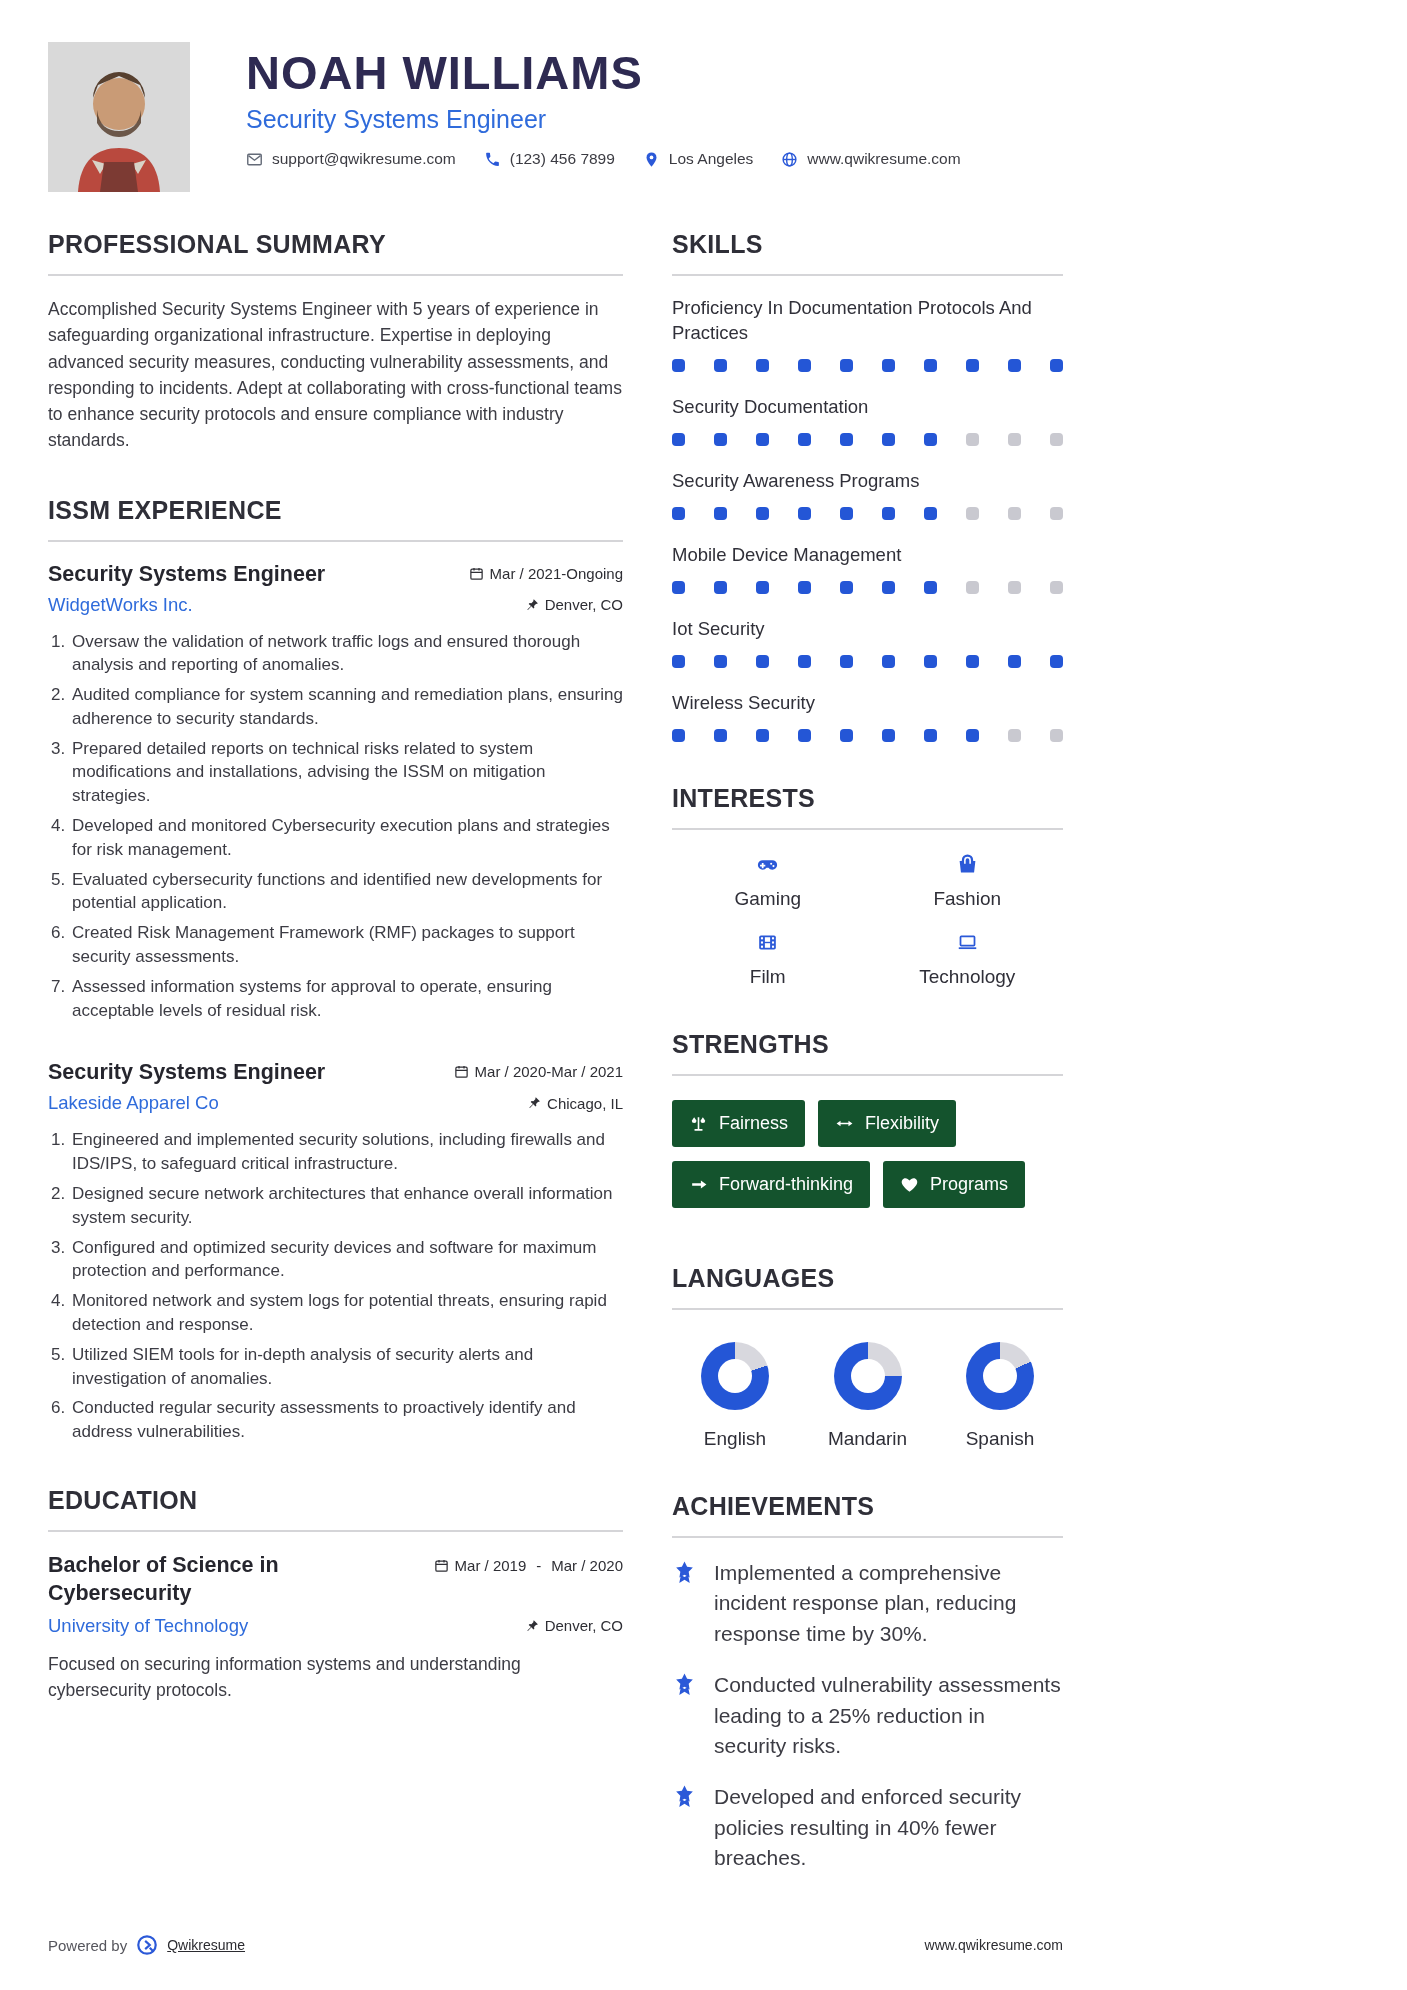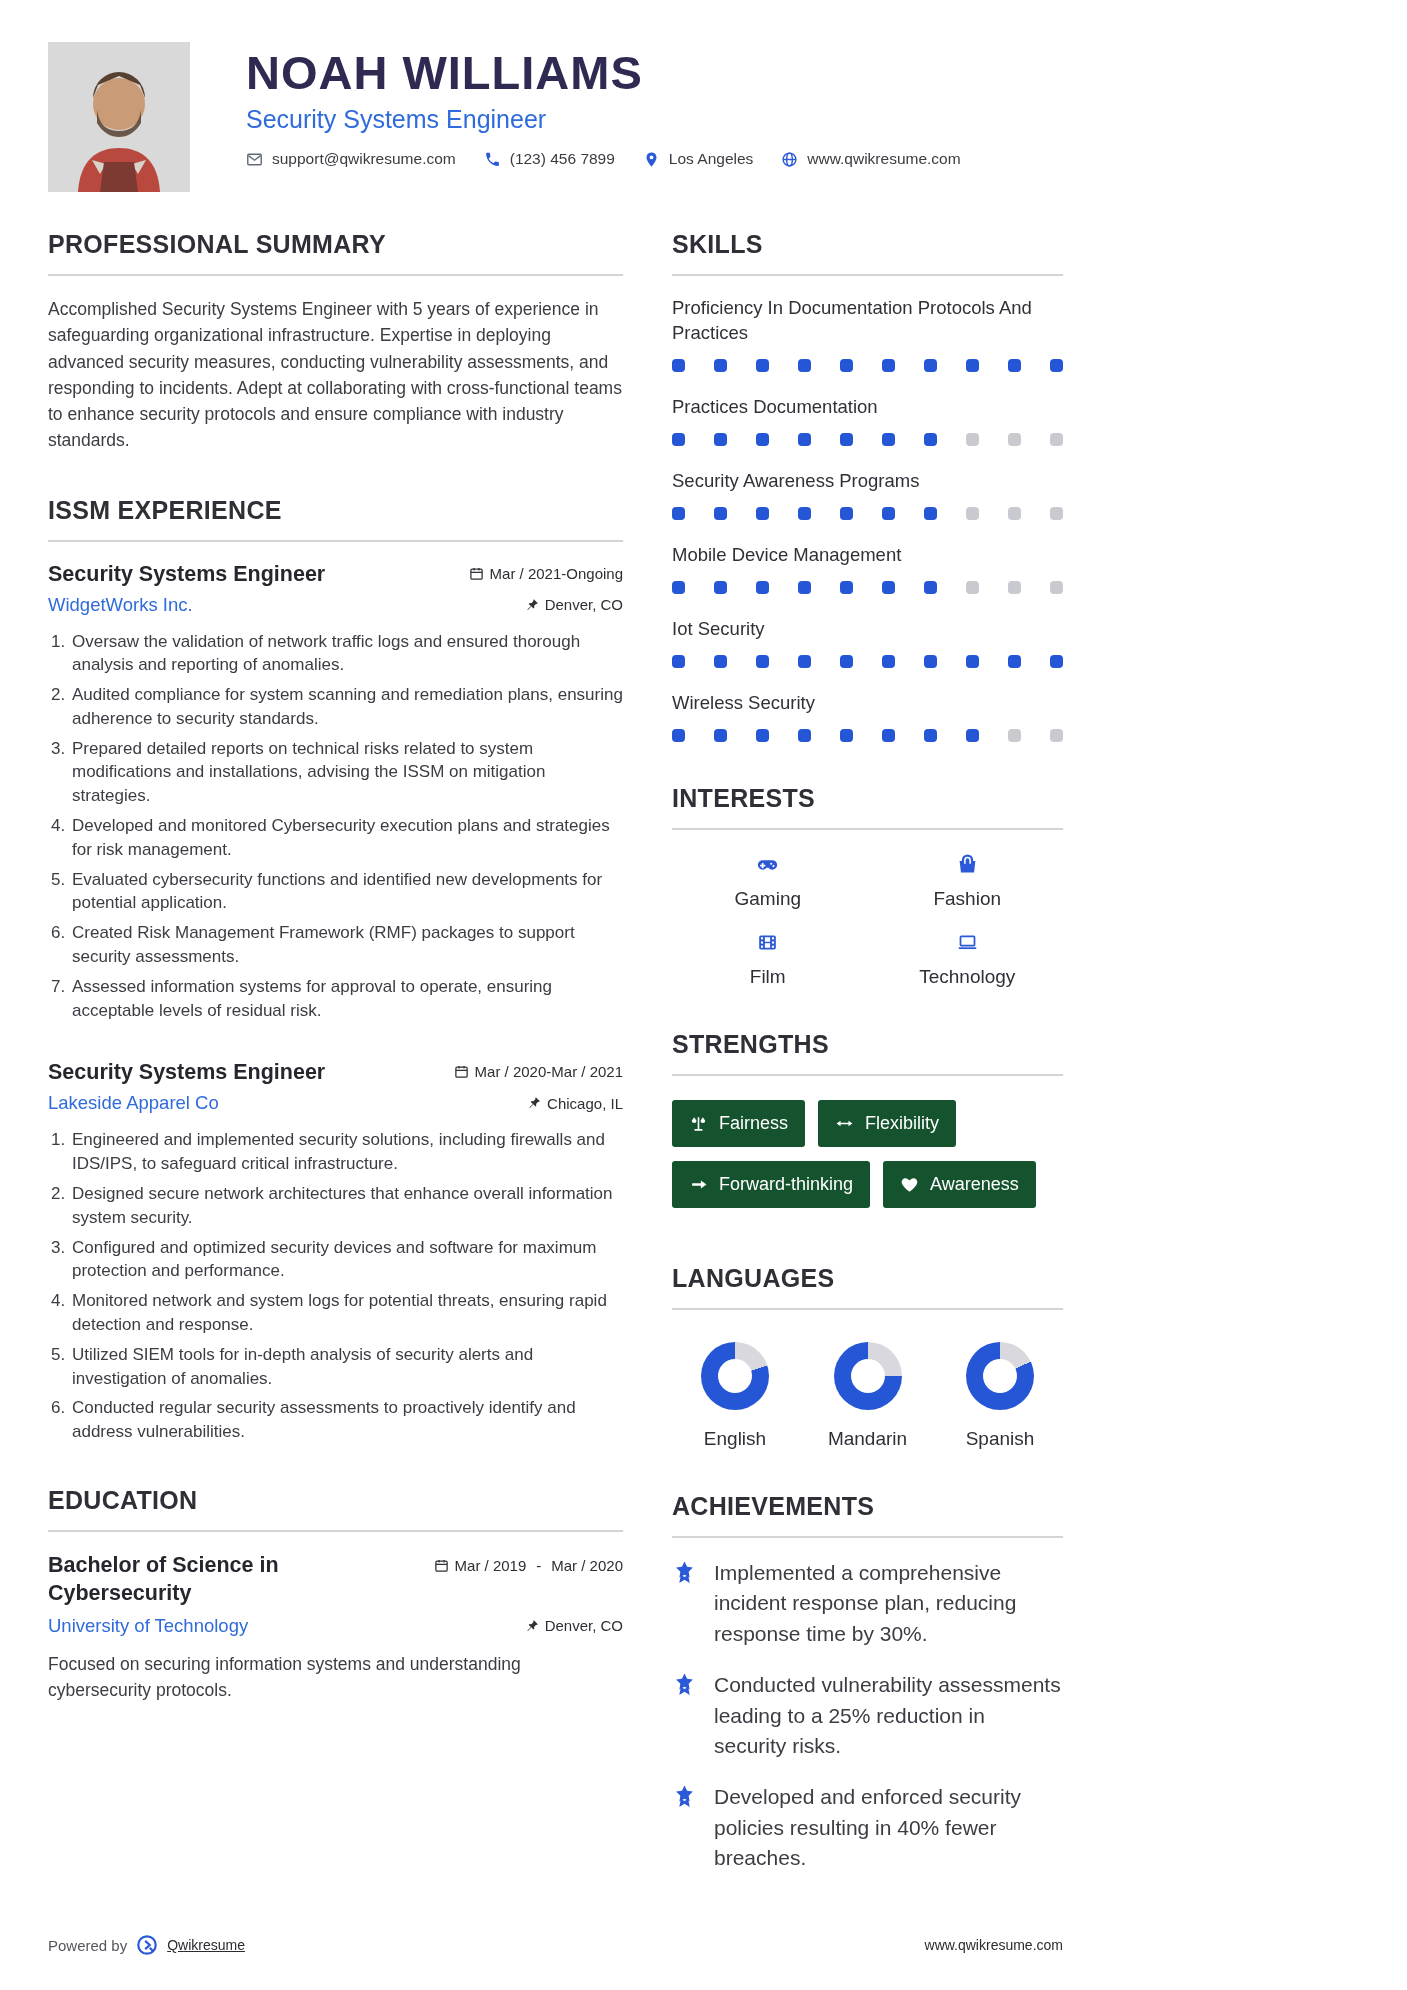--- a/index.html
+++ b/index.html
@@ -263,21 +263,21 @@
               <span class="dot filled"></span>
               <span class="dot filled"></span>
               <span class="dot filled"></span>
               <span class="dot filled"></span>
               <span class="dot filled"></span>
               <span class="dot filled"></span>
               <span class="dot filled"></span>
             </div>
         </div>
         <div class="skill">
-          <div class="skill-label">Practices Documentation</div>
+          <div class="skill-label">Security Documentation</div>
           <div class="dots">
               <span class="dot filled"></span>
               <span class="dot filled"></span>
               <span class="dot filled"></span>
               <span class="dot filled"></span>
               <span class="dot filled"></span>
               <span class="dot filled"></span>
               <span class="dot filled"></span>
               <span class="dot"></span>
               <span class="dot"></span>
@@ -407,21 +407,21 @@
           <span class="strength">
             <svg viewBox="0 0 24 24">
               <path fill="#fff" d="M4 10.5h11V7l7 5-7 5v-3.5H4z"></path>
             </svg>
             <span>Forward-thinking</span>
           </span>
           <span class="strength">
             <svg viewBox="0 0 24 24">
               <path fill="#fff" d="M12 21S4.5 15.8 2.6 11C1.2 7.2 3.5 4 6.8 4c2 0 3.9 1.2 5.2 3 1.3-1.8 3.2-3 5.2-3 3.3 0 5.6 3.2 4.2 7C19.5 15.8 12 21 12 21z"></path>
             </svg>
-            <span>Awareness</span>
+            <span>Programs</span>
           </span>
         </div>
       </section>
 
       <section>
         <h2 class="sec-h">LANGUAGES</h2>
         <div class="langs">
           <div class="lang">
             <div class="donut" style="background: conic-gradient(rgb(216, 216, 222) 0deg, rgb(216, 216, 222) 20%, rgb(36, 86, 214) 20%, rgb(36, 86, 214) 100%);"></div>
             <div class="lang-label">English</div>

